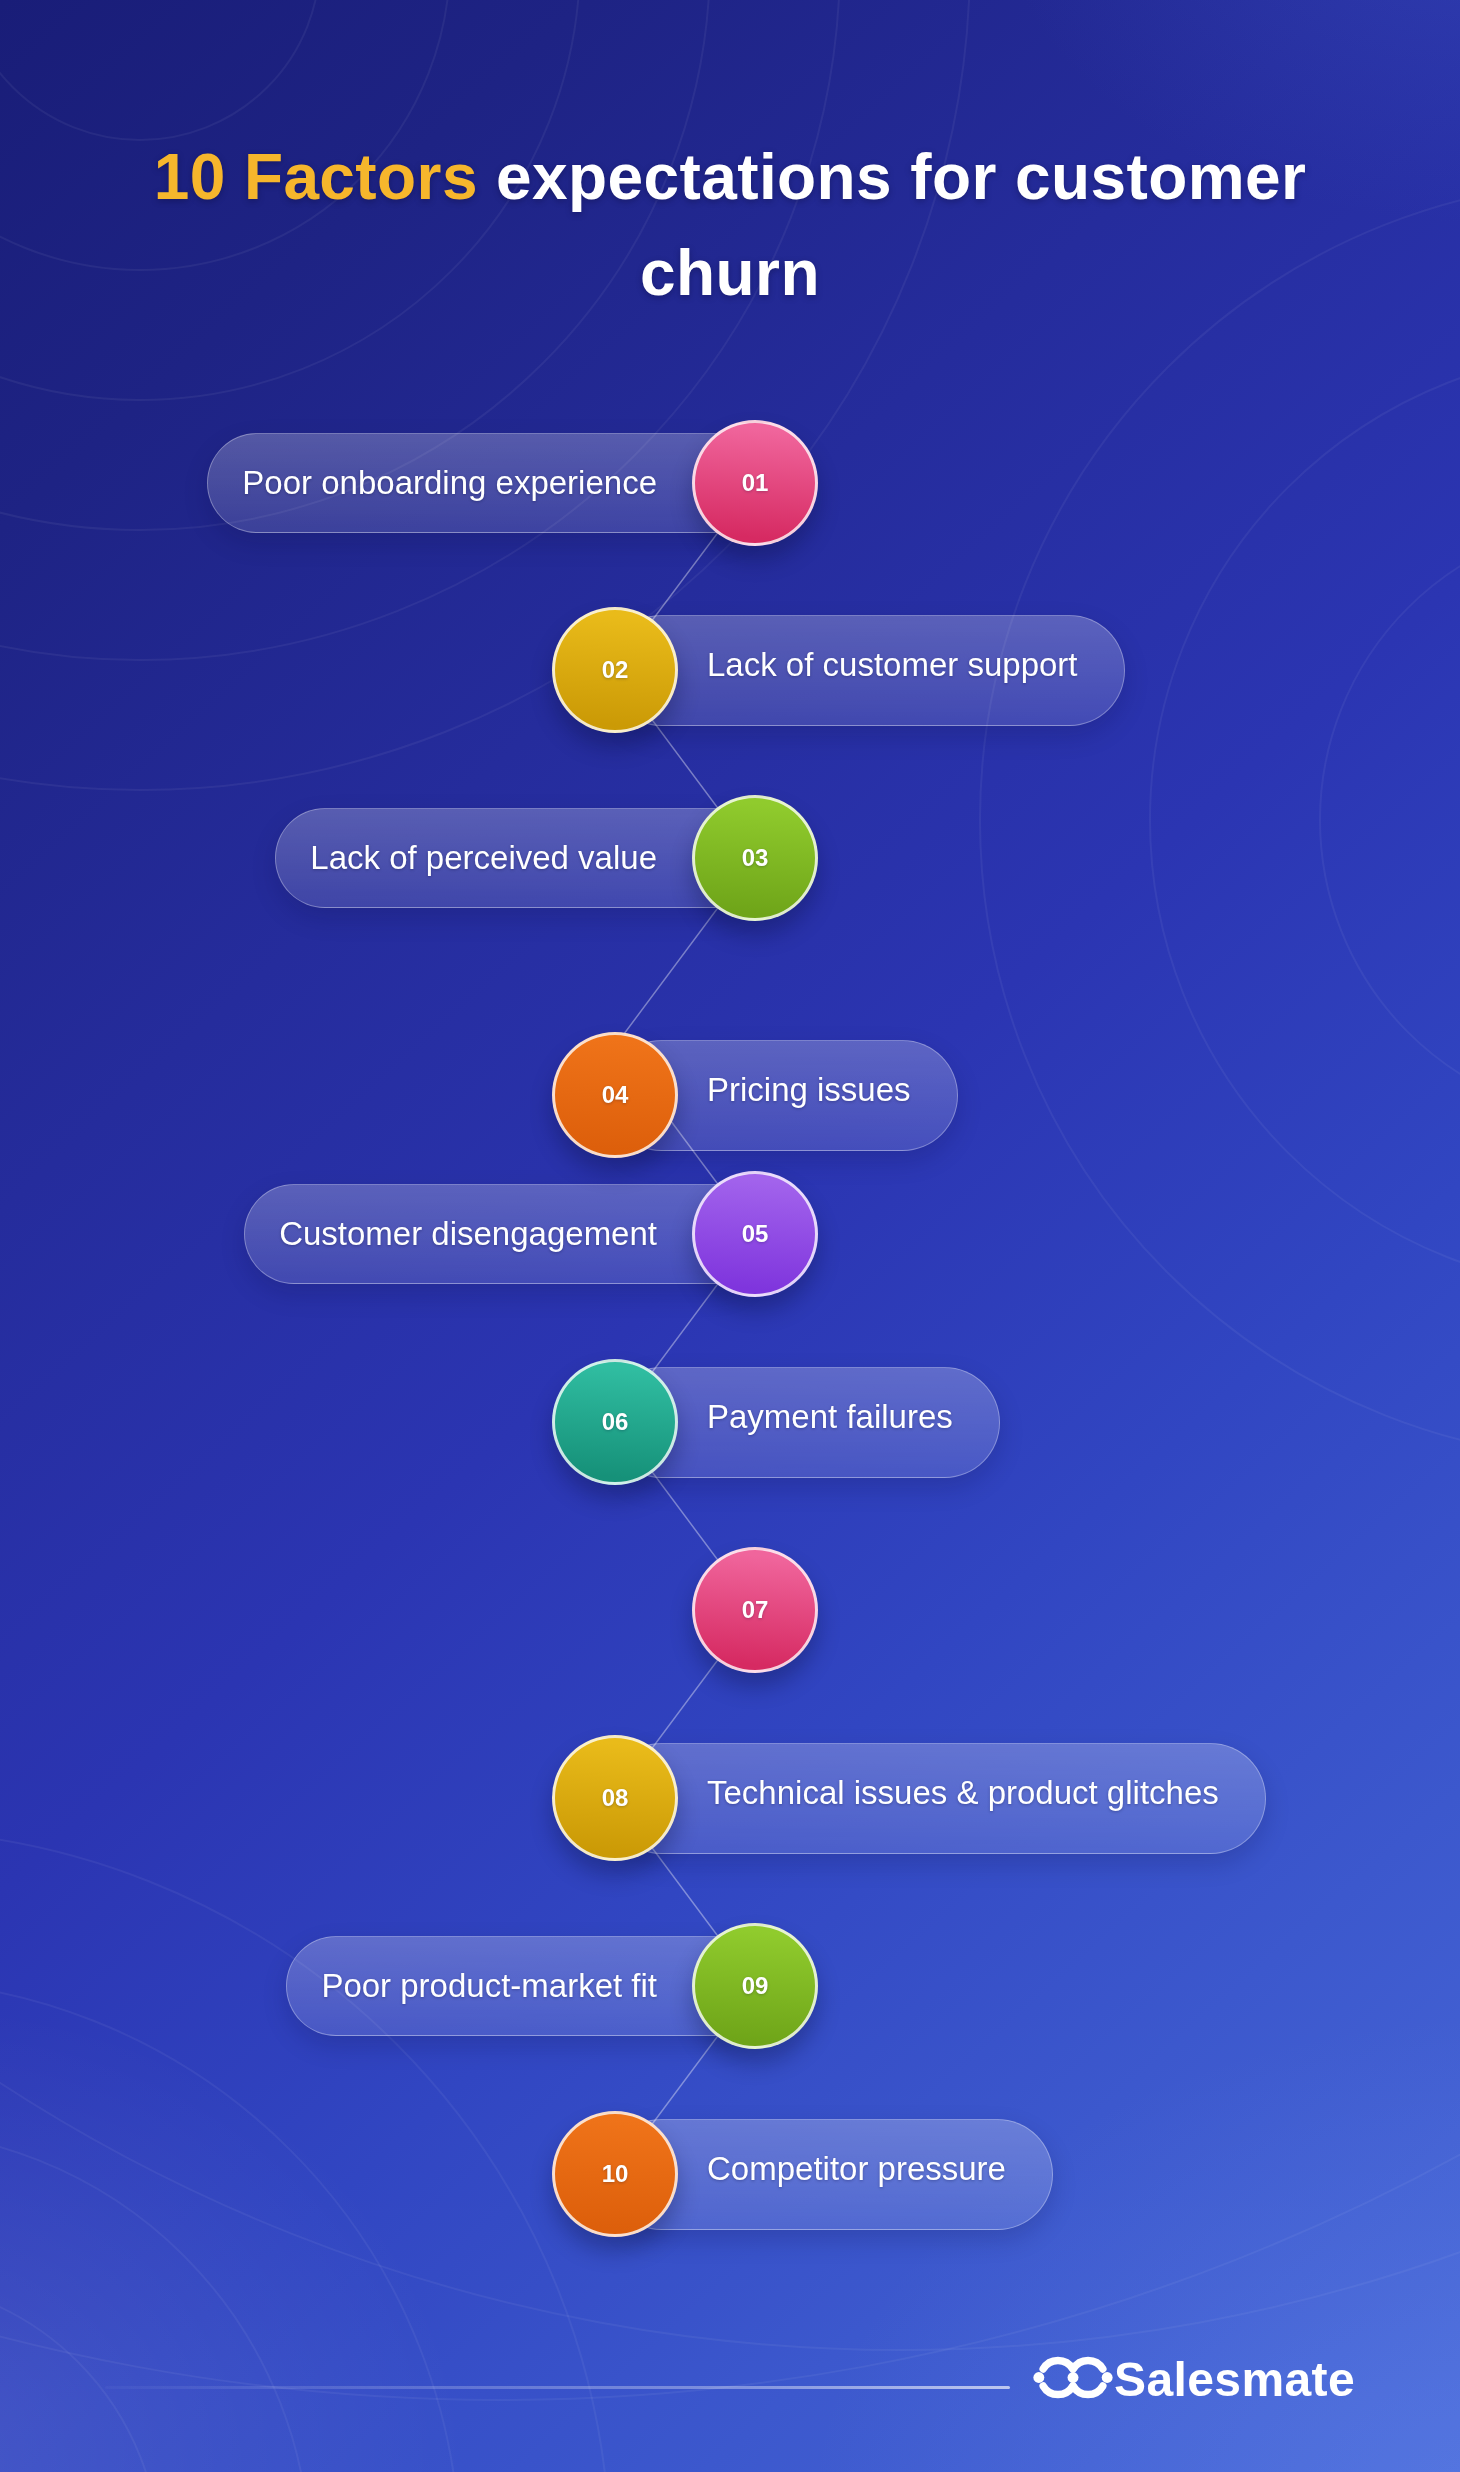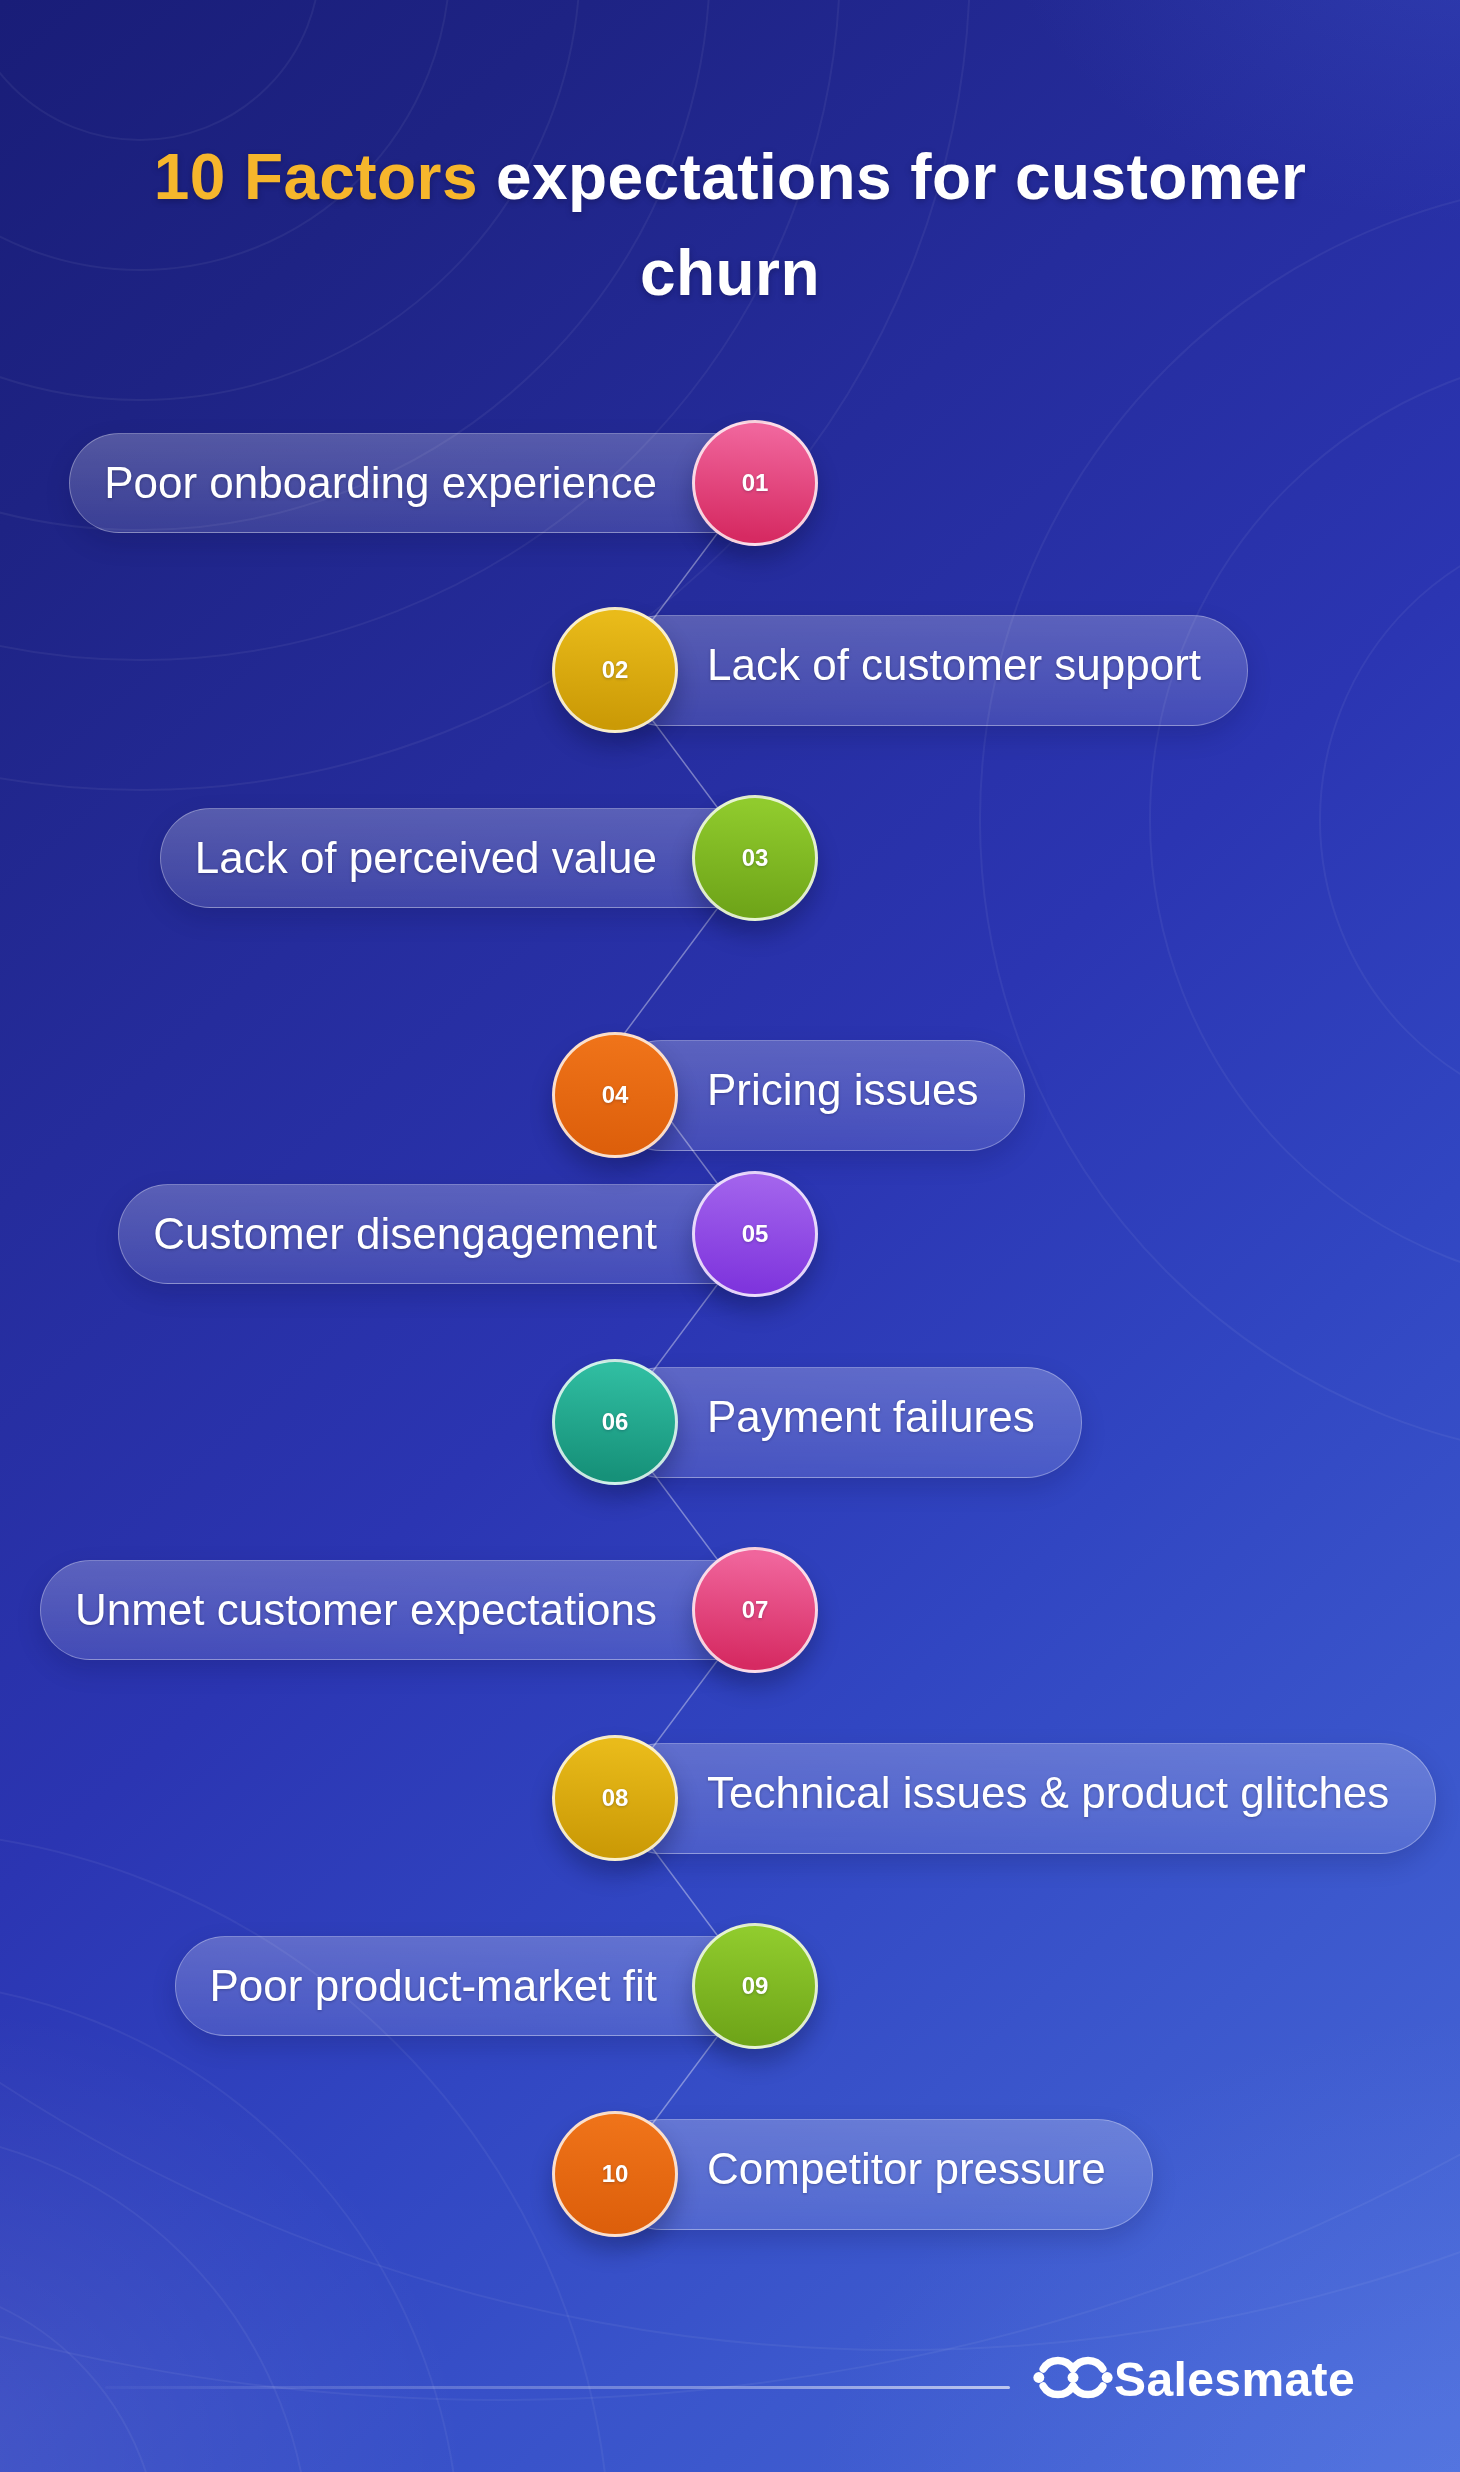--- a/index.html
+++ b/index.html
@@ -29,21 +29,21 @@
   .item { position:absolute; display:flex; align-items:center; height:126px; }
   .item.right-circle { right:642px; }
   .item.left-circle  { left:552px; }
 
   .pill {
     height:98px; display:flex; align-items:center;
     border-radius:60px; white-space:nowrap;
     background: linear-gradient(180deg, rgba(255,255,255,0.24), rgba(255,255,255,0.12));
     border:1px solid rgba(255,255,255,0.30);
     box-shadow: 0 10px 24px rgba(10,12,60,0.18);
-    font-size:44px; font-weight:500; color:#ffffff;
+    font-size:33px; font-weight:500; color:#ffffff;
     text-shadow:0 1px 3px rgba(8,10,50,0.30);
     z-index:1;
   }
   .item.right-circle .pill { padding:0 106px 0 34px; }
   .item.left-circle  .pill { margin-left:-72px; padding:0 46px 11px 100px; }
 
   .circle {
     width:126px; height:126px; box-sizing:border-box; border-radius:50%;
     display:flex; align-items:center; justify-content:center;
     font-size:24px; font-weight:600; color:#ffffff;
@@ -151,23 +151,20 @@
   <div class="item left-circle" style="top:1359px">
     <div class="circle c-teal">
         <span>06</span>
       </div>
     <div class="pill">
         <span>Payment failures</span>
       </div>
   </div>
 
   <div class="item right-circle" style="top:1547px">
-    <div class="pill">
-        <span>Unmet customer expectations</span>
-      </div>
     <div class="circle c-pink">
         <span>07</span>
       </div>
   </div>
 
   <div class="item left-circle" style="top:1735px">
     <div class="circle c-gold">
         <span>08</span>
       </div>
     <div class="pill">

